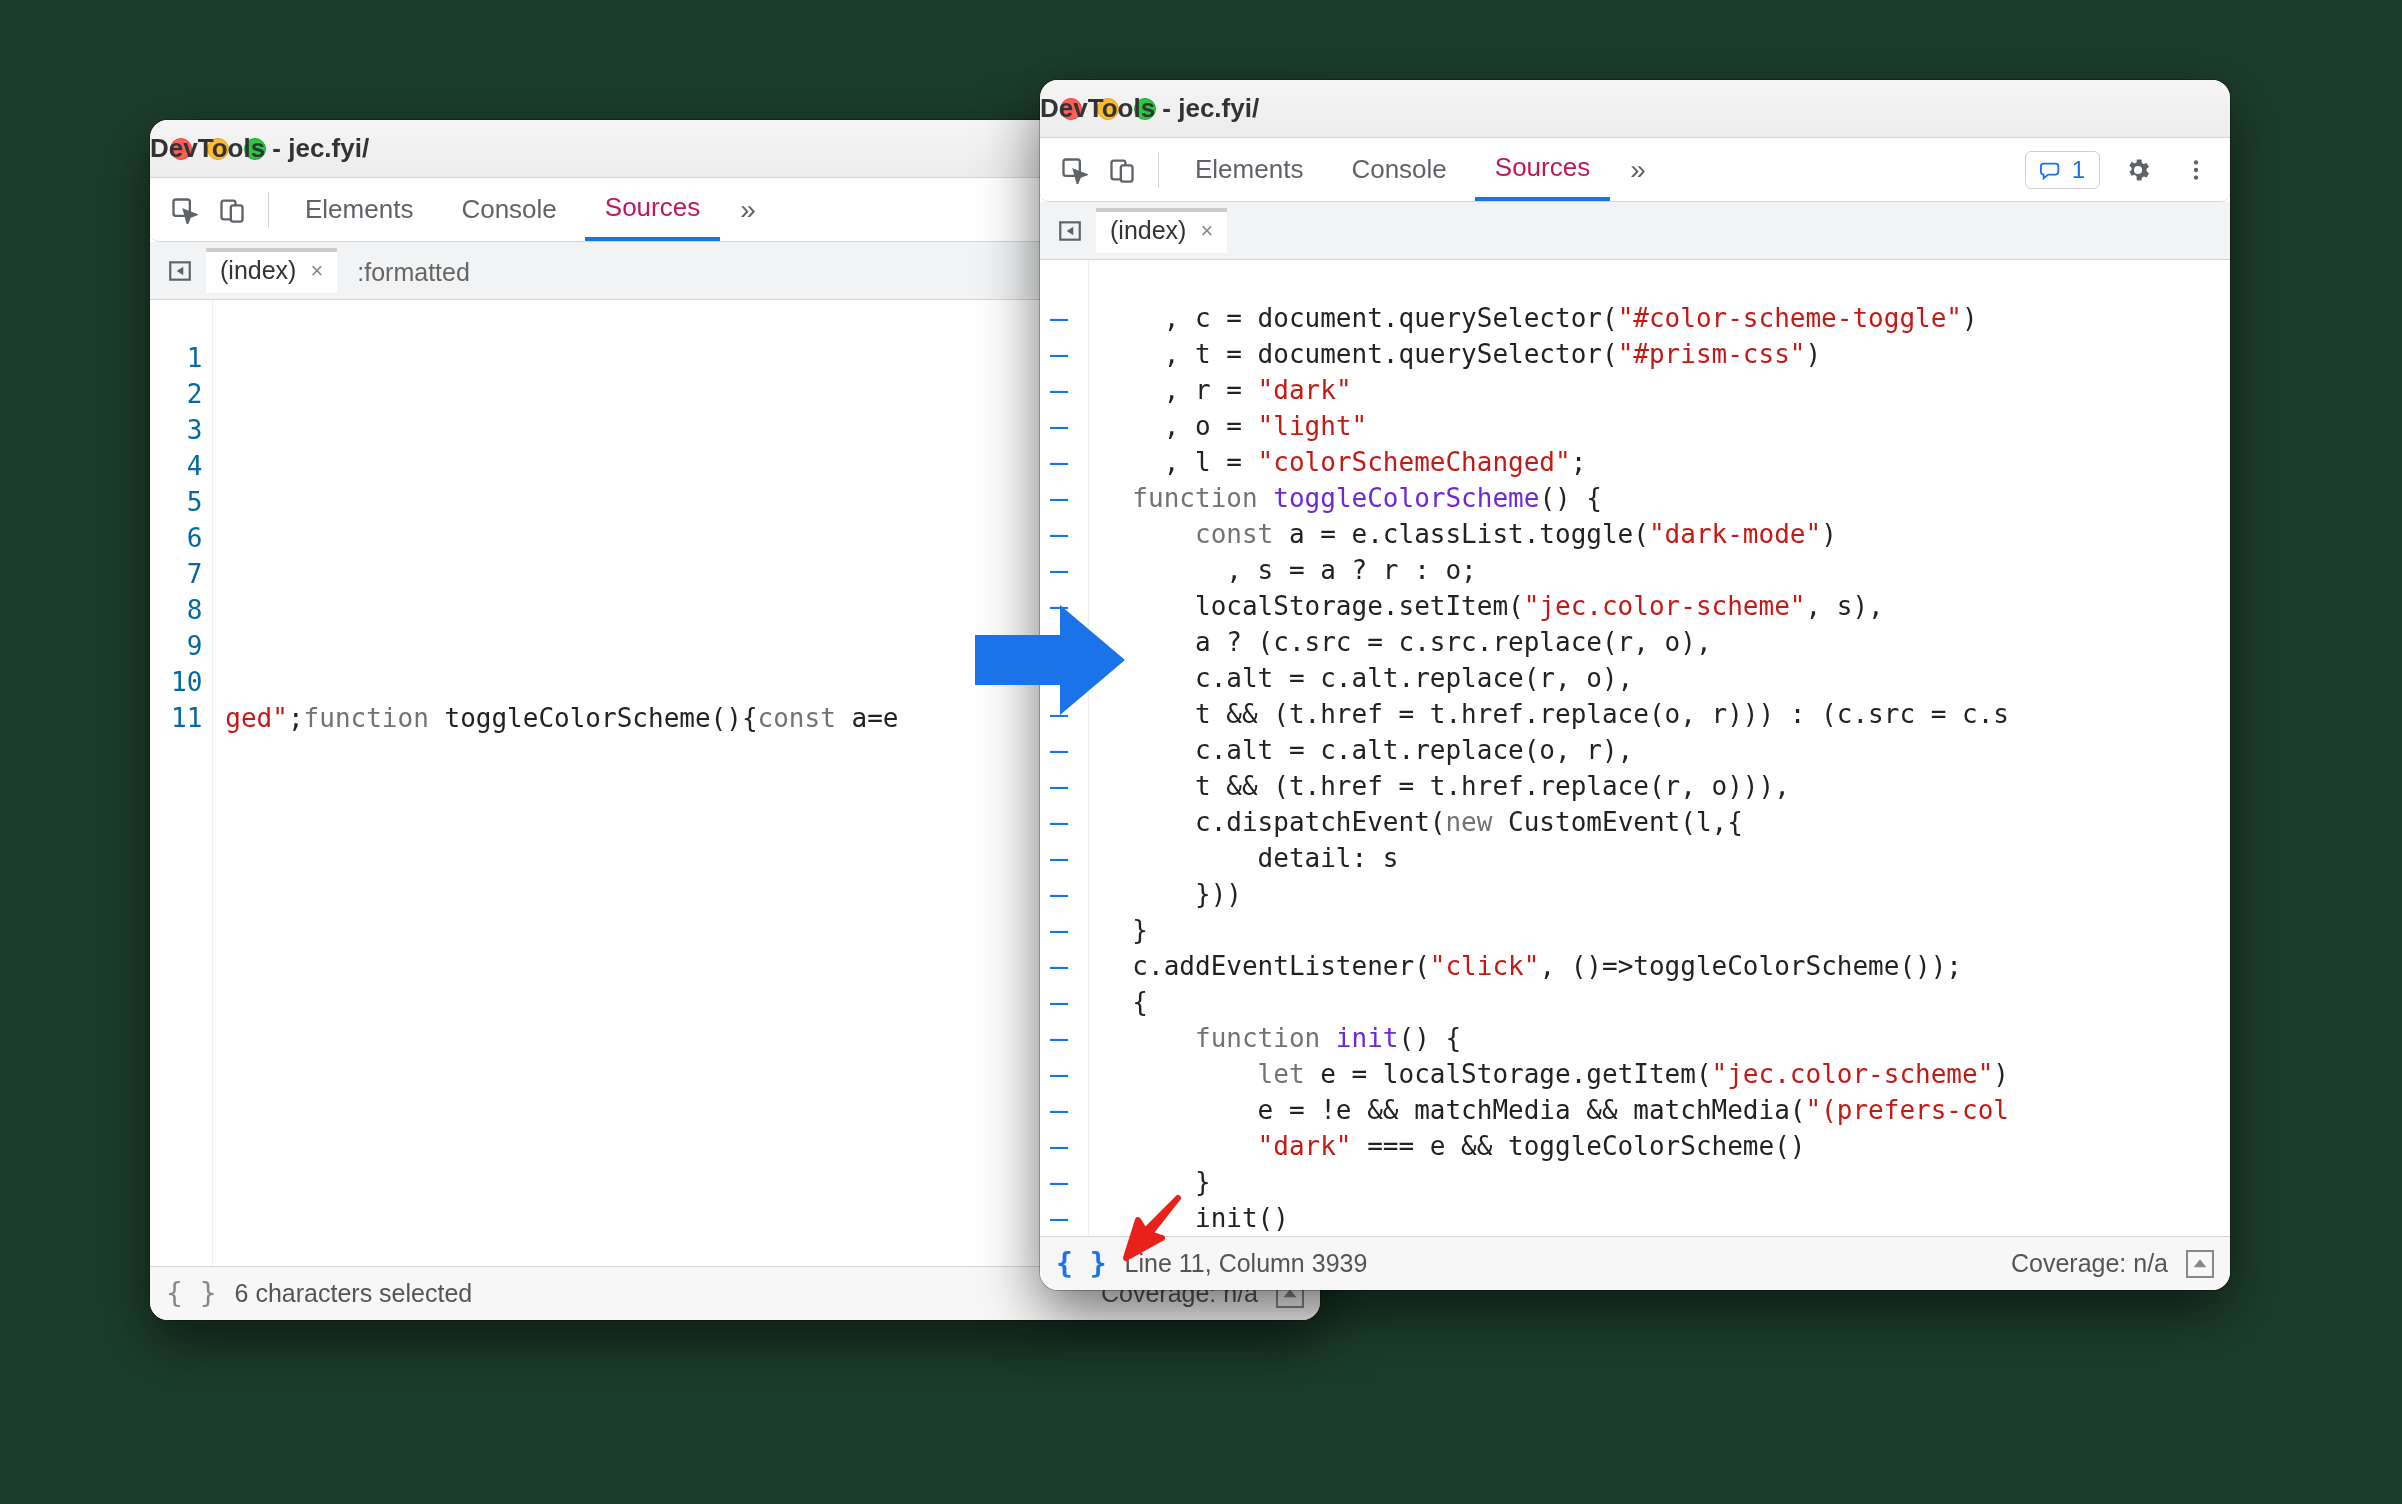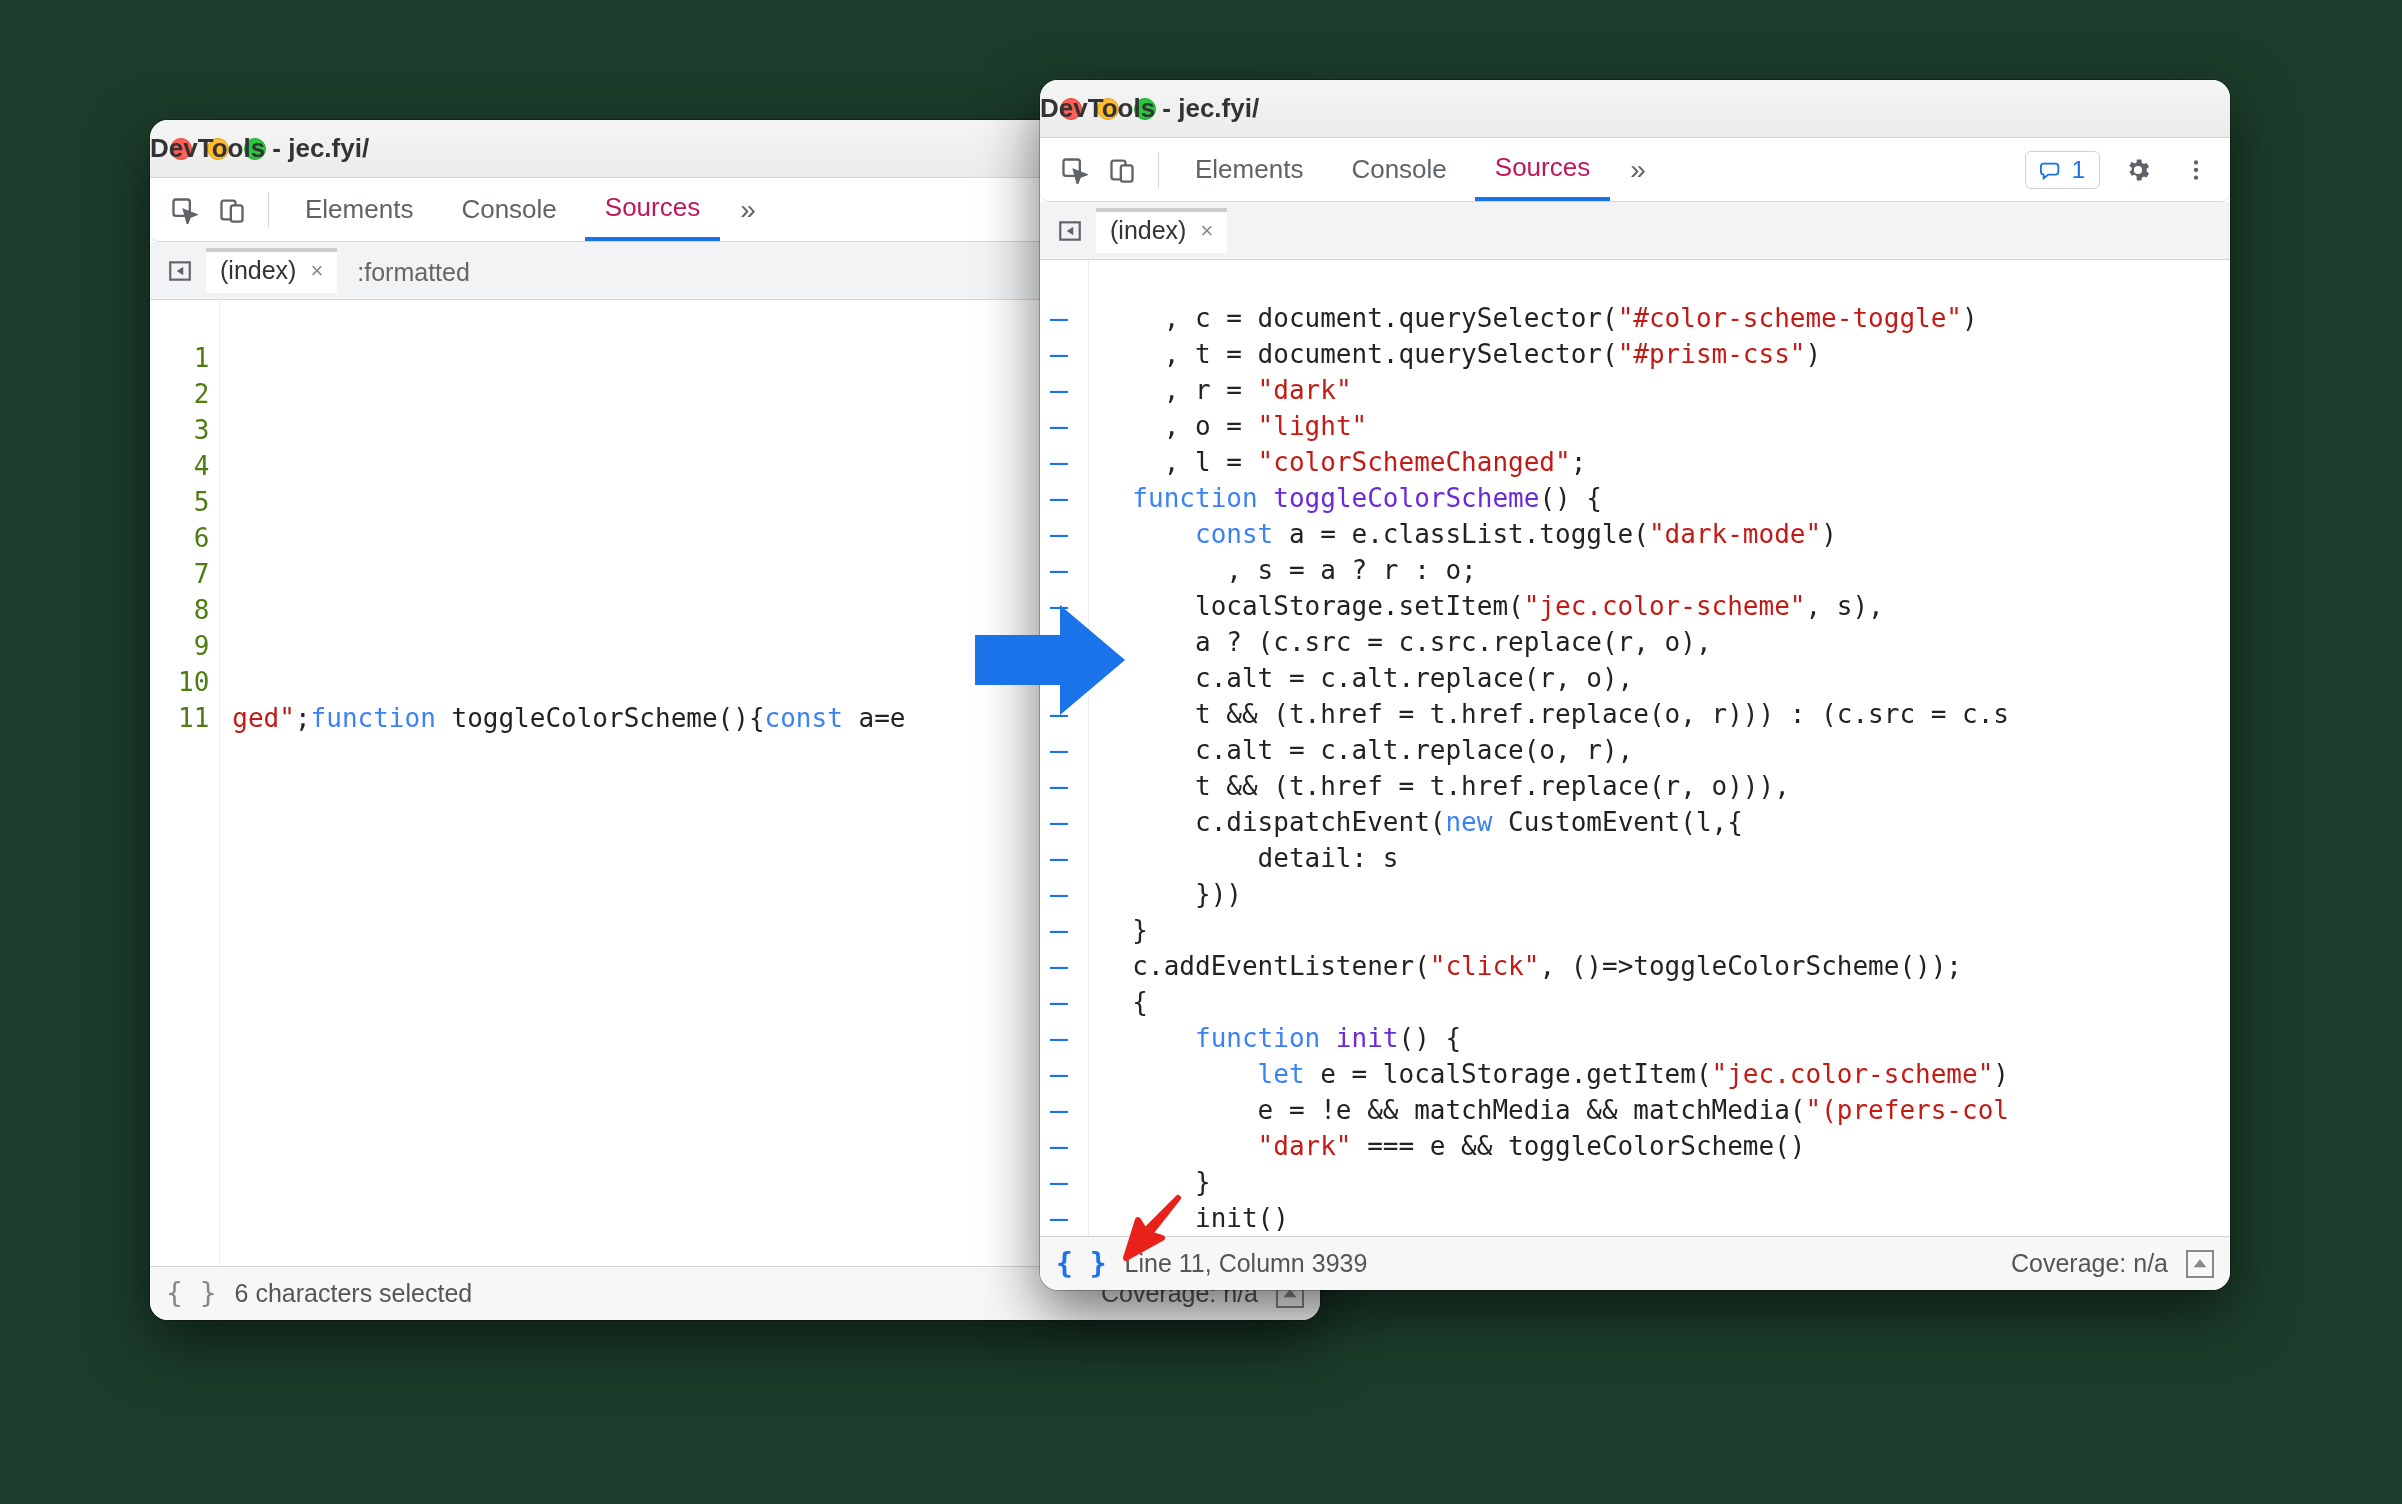--- a/index.html
+++ b/index.html
@@ -83,23 +83,23 @@
     display:flex;
     height:calc(100% - 58px - 64px - 58px - 54px);
     font-family:"SF Mono","DejaVu Sans Mono",Menlo,Consolas,monospace;
     font-size:26px;
     line-height:36px;
     white-space:pre;
     overflow:hidden;
   }
   .gutter {
     background:#fff;
-    color:#4d7c0f;
+    color:#0369a1;
     text-align:right;
-    padding:4px 10px 4px 28px;
+    padding:4px 10px 4px 21px;
     border-right:1px solid #eee;
     user-select:none;
   }
   .code { padding:4px 0 4px 12px; overflow:hidden; flex:1;}
   .dashcol {
     background:#fff; color:#1a73e8; text-align:center;
     padding:4px 20px 4px 10px;
     border-right:1px solid #eee;
     user-select:none;
     font-family:"SF Mono",Menlo,monospace;
@@ -113,21 +113,21 @@
     padding:0 16px; gap:18px;
     font-size:25px; color:#555;
   }
   .footer .spacer { flex:1; }
   .footer .pretty { color:#888; font-family:"SF Mono",Menlo,monospace; font-size:28px;}
   .footer .pretty.blue { color:#1a73e8; font-weight:600;}
   .footer .caretbox { width:28px; height:28px; border:2px solid #888; display:flex;align-items:center;justify-content:center; color:#888;}
   .footer .caretbox svg { width:16px; height:16px; fill:#888;}
 
   
-  .kw { color:#3b82f6; }
+  .kw { color:#737373; }
   .fn { color:#6d28d9; }
   .str { color:#c41a16; }
   .pln { color:#222; }
 
   
   .bluearrow {
     position:absolute;
     pointer-events:none;
   }
   .redarrow { position:absolute; pointer-events:none;}

